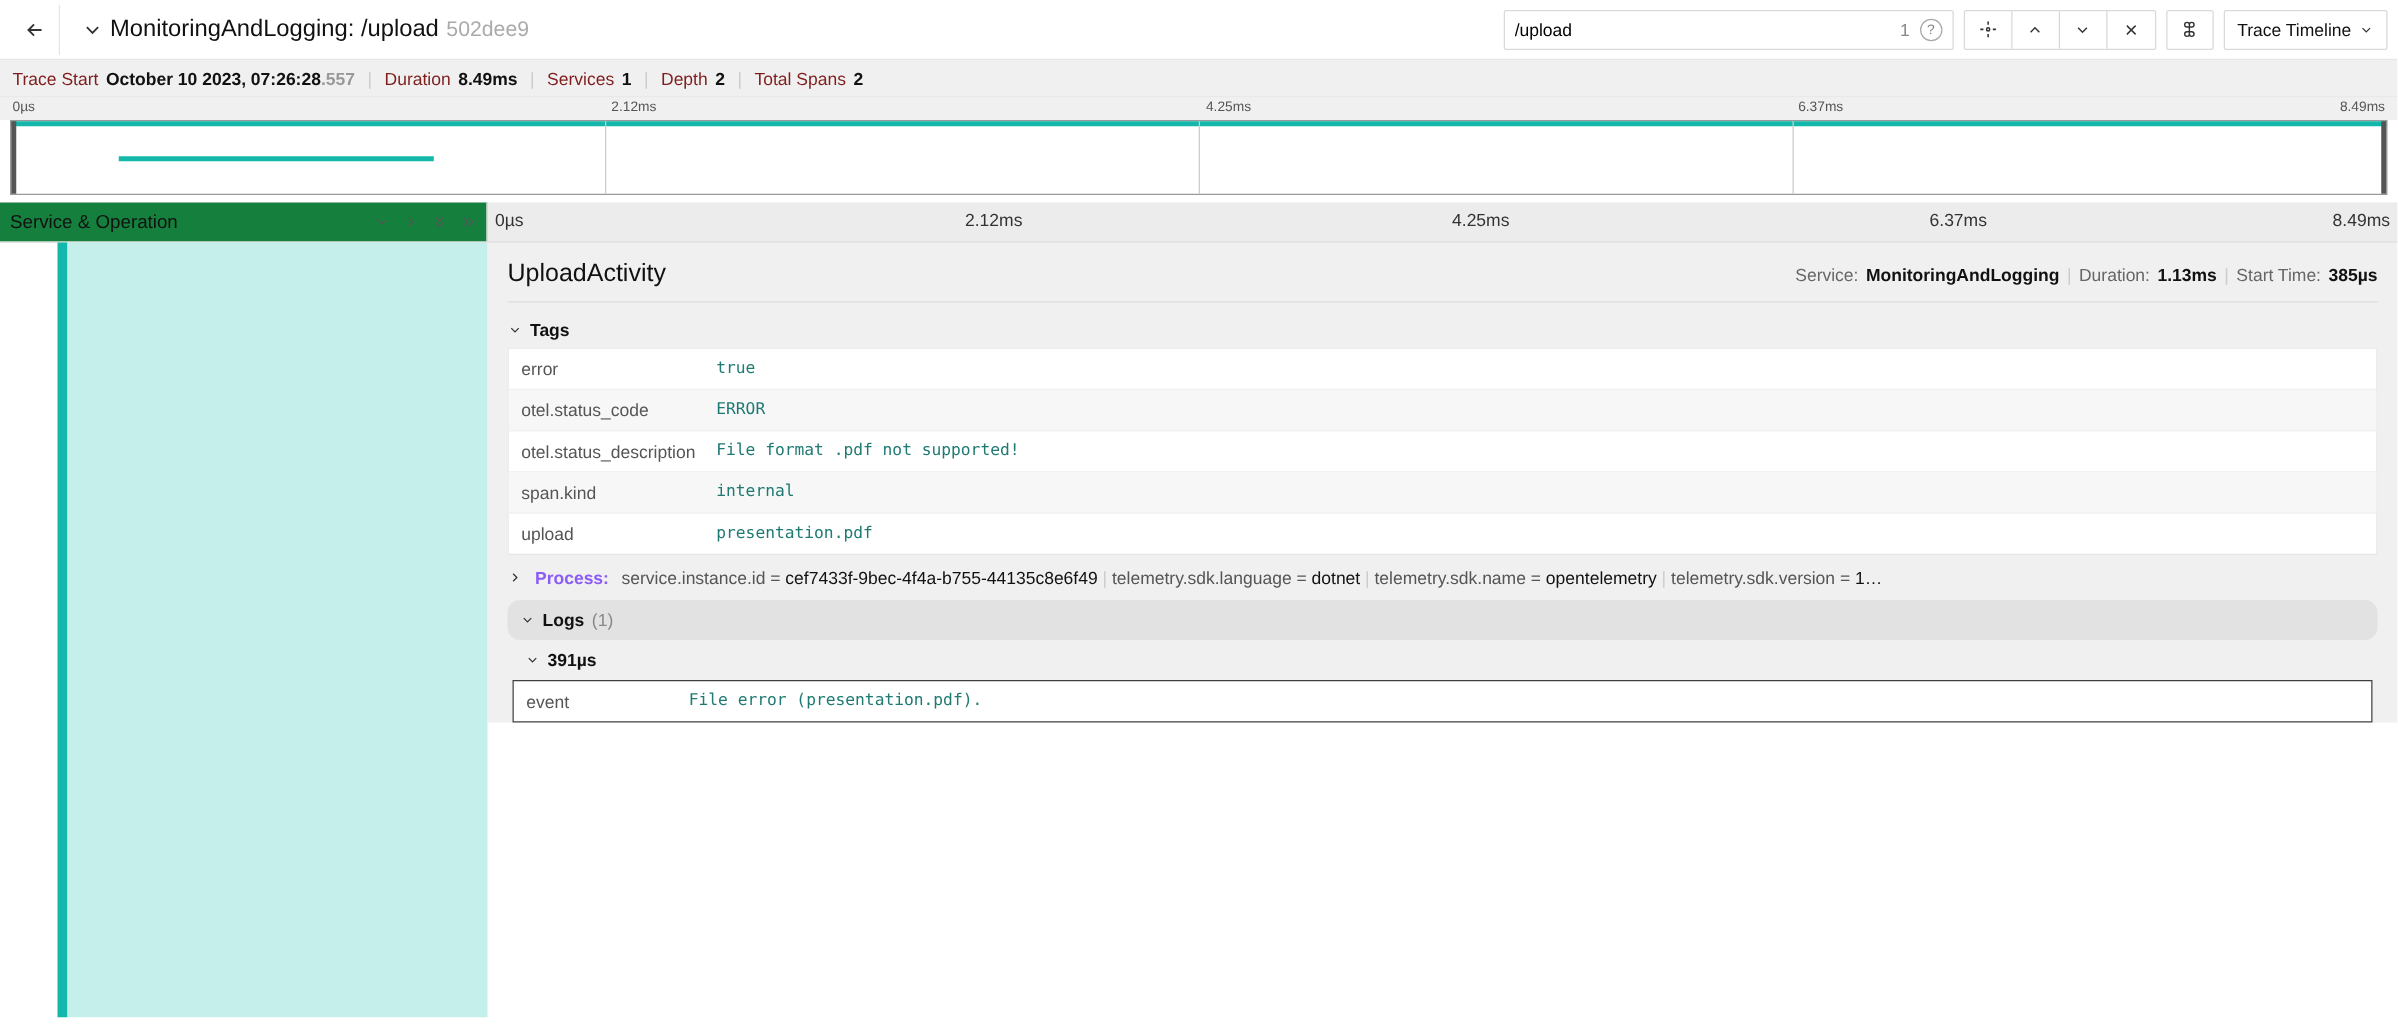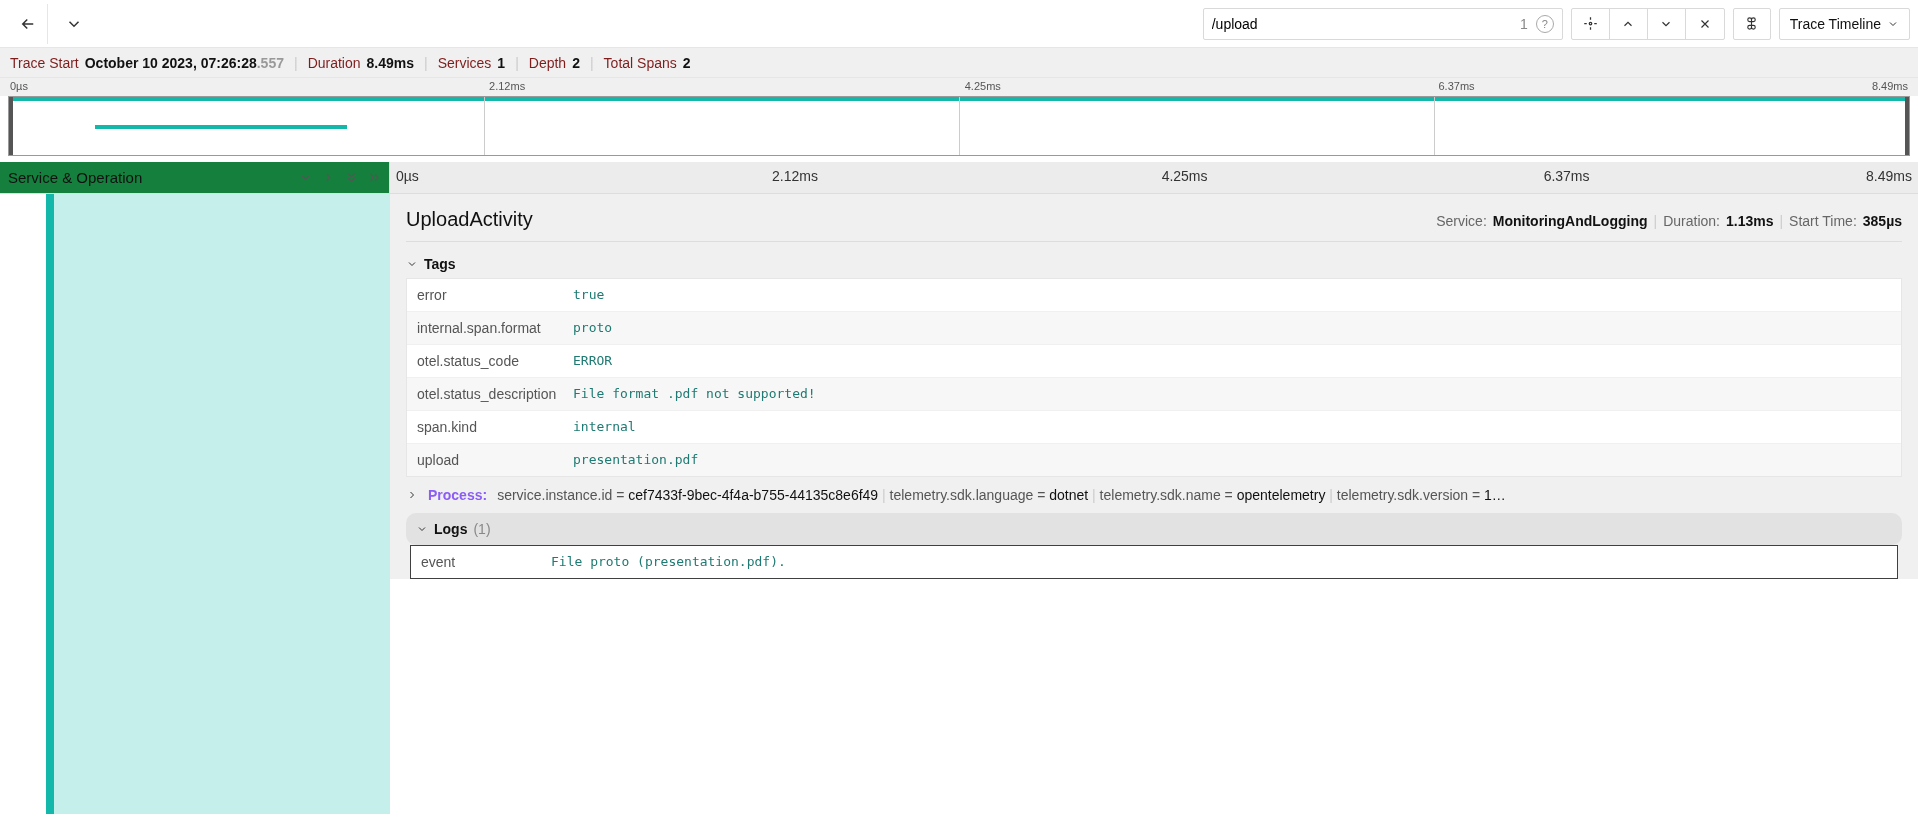--- a/index.html
+++ b/index.html
@@ -74,20 +74,24 @@
   <div class="back-btn">
     <svg width="18" height="18" viewBox="0 0 24 24" fill="none" stroke="#333" stroke-width="2">
         <path d="M19 12H5M11 18l-6-6 6-6"></path>
       </svg>
   </div>
   <div class="expander">
     <svg width="18" height="18" viewBox="0 0 24 24" fill="none" stroke="#333" stroke-width="2">
         <path d="M6 9l6 6 6-6"></path>
       </svg>
   </div>
+  <div class="title">
+    <span class="title-main"><span>MonitoringAndLogging:</span> <span>/upload</span></span>
+    <span class="title-hash">502dee9</span>
+  </div>
   <div class="header-right">
     <div class="search-box">
       <input value="/upload" style="">
       <div class="search-meta">
         <span>1</span>
         <span class="circle">?</span>
       </div>
     </div>
     <div class="btn-group">
       <div class="btn">
@@ -221,24 +225,20 @@
               <path d="M6 9l6 6 6-6"></path>
             </svg>
           <span>Tags</span>
         </div>
         <div class="tags-table" id="tags-table">
             <div class="tag-row">
               <div class="tag-key">error</div>
               <div class="tag-val">true</div>
             </div>
             <div class="tag-row">
-              <div class="tag-key">internal.span.format</div>
-              <div class="tag-val">proto</div>
-            </div>
-            <div class="tag-row">
               <div class="tag-key">otel.status_code</div>
               <div class="tag-val">ERROR</div>
             </div>
             <div class="tag-row">
               <div class="tag-key">otel.status_description</div>
               <div class="tag-val">File format .pdf not supported!</div>
             </div>
             <div class="tag-row">
               <div class="tag-key">span.kind</div>
               <div class="tag-val">internal</div>
@@ -258,21 +258,27 @@
         <span id="process-kv"><span class="pkv">service.instance.id = <b style="color:#111;font-weight:500">cef7433f-9bec-4f4a-b755-44135c8e6f49</b></span> <span class="sep">|</span> <span class="pkv">telemetry.sdk.language = <b style="color:#111;font-weight:500">dotnet</b></span> <span class="sep">|</span> <span class="pkv">telemetry.sdk.name = <b style="color:#111;font-weight:500">opentelemetry</b></span> <span class="sep">|</span> <span class="pkv">telemetry.sdk.version = <b style="color:#111;font-weight:500">1…</b></span></span>
       </div>
 
       <div class="logs-head">
         <svg width="12" height="12" viewBox="0 0 24 24" fill="none" stroke="#333" stroke-width="2">
             <path d="M6 9l6 6 6-6"></path>
           </svg>
         <b>Logs</b>
         <span class="cnt">(1)</span>
       </div>
+      <div class="log-entry-head">
+        <svg width="12" height="12" viewBox="0 0 24 24" fill="none" stroke="#333" stroke-width="2">
+            <path d="M6 9l6 6 6-6"></path>
+          </svg>
+        <span>391µs</span>
+      </div>
       <div class="log-table" id="log-table">
           <div class="tag-row">
             <div class="tag-key" style="width:130px">event</div>
-            <div class="tag-val">File proto (presentation.pdf).</div>
+            <div class="tag-val">File error (presentation.pdf).</div>
           </div>
         </div>
     </div>
   </div>
 </div>
 
 </body></html>

